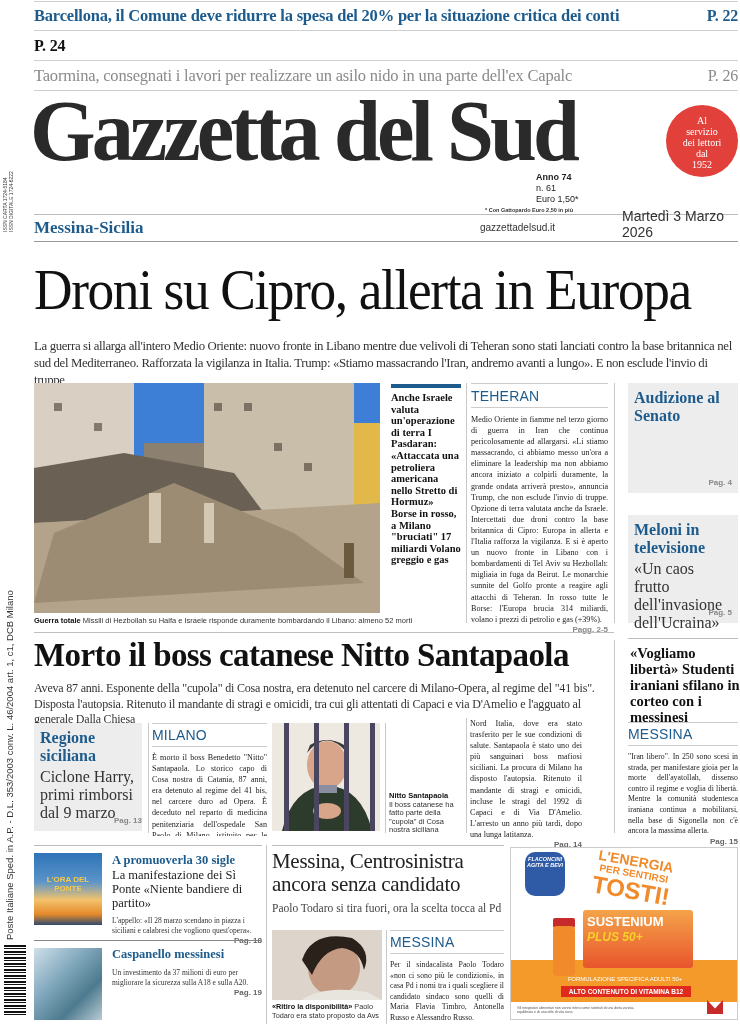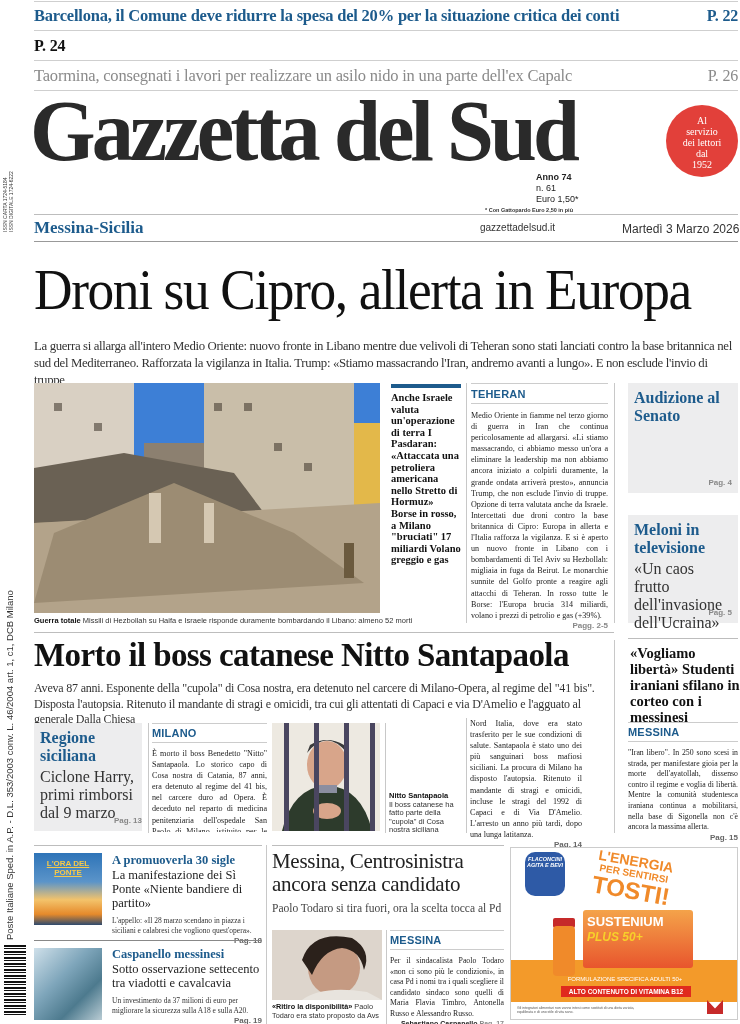--- a/index.html
+++ b/index.html
@@ -16,37 +16,37 @@
 
   
   .masthead { position: absolute; left: 30px; top: 88px; font-size: 86px; font-weight: bold; letter-spacing: -4px; color: #2a2a2a; font-family: "Liberation Serif", serif; line-height: 1; transform: scaleX(0.98); transform-origin: left; }
   .issue { position: absolute; left: 536px; top: 172px; font-size: 9px; line-height: 11px; font-family: "Liberation Sans", sans-serif; color: #222; }
   .issue b { font-weight: bold; }
   .gatto { position: absolute; left: 485px; top: 207px; font-size: 5.5px; font-family: "Liberation Sans", sans-serif; font-weight: bold; color: #333; }
   .badge { position: absolute; left: 666px; top: 105px; width: 72px; height: 72px; border-radius: 50%; background: #e2403a; color: #fff; font-size: 10px; text-align: center; line-height: 11px; padding-top: 10px; font-family: "Liberation Serif", serif; }
   .rule { position: absolute; height: 1px; background: #bdbdbd; }
   .edition { position: absolute; left: 34px; top: 218px; font-size: 17px; font-weight: bold; color: #1d5b8c; font-family: "Liberation Serif", serif; }
   .site { position: absolute; left: 480px; top: 222px; font-size: 10px; font-family: "Liberation Sans", sans-serif; color: #333; }
-  .date { position: absolute; left: 622px; top: 222px; font-size: 12px; font-family: "Liberation Sans", sans-serif; color: #333; }
+  .date { position: absolute; left: 622px; top: 208px; font-size: 14px; font-family: "Liberation Sans", sans-serif; color: #333; }
 
   
   .vtext { position: absolute; font-family: "Liberation Sans", sans-serif; color: #333; transform: rotate(-90deg); transform-origin: left top; white-space: nowrap; }
   .barcode { position: absolute; left: 4px; top: 945px; width: 22px; height: 72px; background: repeating-linear-gradient(180deg, #111 0 2px, #fff 2px 3px, #111 3px 4px, #fff 4px 6px); }
 
   
   .h1 { position: absolute; left: 34px; top: 258px; font-size: 58px; line-height: 64px; color: #111; letter-spacing: -1.5px; font-family: "Liberation Serif", serif; transform: scaleX(0.92); transform-origin: left; white-space: nowrap; }
   .lede { position: absolute; left: 34px; top: 338px; width: 706px; font-size: 12.8px; line-height: 17px; color: #333; font-family: "Liberation Serif", serif; letter-spacing: -0.35px; }
 
   .photo-war { position: absolute; left: 34px; top: 383px; width: 346px; height: 230px; background: linear-gradient(180deg, #5b8fd1 0%, #7ba7d9 20%, #c9b89a 35%, #a89878 55%, #8d7e68 75%, #b5a58c 100%); overflow: hidden; }
   .caption { position: absolute; left: 34px; top: 616px; font-size: 7.5px; font-family: "Liberation Sans", sans-serif; color: #333; white-space: nowrap; }
   .caption b { font-weight: bold; color: #111; }
 
   .side-bold { position: absolute; left: 391px; top: 384px; width: 70px; border-top: 4px solid #1d5b8c; padding-top: 4px; font-size: 10.5px; line-height: 11.6px; font-weight: bold; color: #111; font-family: "Liberation Serif", serif; }
   .vline { position: absolute; width: 1px; background: #c8c8c8; }
-  .col-label { font-family: "Liberation Sans", sans-serif; font-weight: bold; color: #1d5b8c; font-size: 11px; letter-spacing: 0.2px; }
+  .col-label { font-family: "Liberation Sans", sans-serif; font-weight: normal; color: #1d5b8c; font-size: 14px; letter-spacing: 0.2px; }
   .col-body { font-size: 8.1px; line-height: 11.1px; color: #222; text-align: justify; font-family: "Liberation Serif", serif; }
   .pag { font-family: "Liberation Sans", sans-serif; font-weight: bold; font-size: 8px; color: #888; text-align: right; }
 
   .gray-box { position: absolute; background: #ededee; padding: 6px; }
   .gray-box .kicker { font-size: 16px; font-weight: bold; color: #1d5b8c; font-family: "Liberation Serif", serif; }
   .gray-box .title { font-size: 16px; line-height: 18px; color: #333; font-family: "Liberation Serif", serif; margin-top: 3px; }
 
   .h2 { position: absolute; left: 34px; top: 637px; font-size: 33px; font-weight: bold; color: #111; font-family: "Liberation Serif", serif; letter-spacing: -0.6px; white-space: nowrap; }
   .lede2 { position: absolute; left: 34px; top: 681px; width: 580px; font-size: 12px; line-height: 15.5px; color: #333; font-family: "Liberation Serif", serif; letter-spacing: -0.2px; }
 
@@ -217,33 +217,32 @@
 <div class="rule" style="left:628px; top:638px; width:110px;"></div>
 <div class="h3-right">«Vogliamo libertà» Studenti iraniani sfilano in corteo con i messinesi</div>
 <div class="abs" style="left:628px; top:722px; width:110px;">
   <div class="col-label" style="border-top:1px solid #ccc; padding-top:3px; padding-bottom:3px; border-bottom:1px solid #ccc;">MESSINA</div>
   <div class="col-body" style="margin-top:6px; font-size:7.8px; line-height:10.6px;">"Iran libero". In 250 sono scesi in strada, per manifestare gioia per la morte dell'ayatollah, dissenso contro il regime e voglia di libertà. Mentre la comunità studentesca iraniana continua a mobilitarsi, nella base di Sigonella non c'è ancora la massima allerta.</div>
   <div class="pag" style="color:#666;">Pag. 15</div>
 </div>
 
 <div class="rule" style="left:34px; top:845px; width:228px;"></div>
 <div class="promo-img1">
-  <div class="sans" style="color:#f7c948; font-size:8px; font-weight:bold; text-align:center; padding-top:6px; line-height:9px;text-decoration:underline;">L'ORA DEL PONTE</div>
+  <div class="sans" style="color:#f7c948; font-size:8px; font-weight:bold; text-align:center; padding-top:22px; line-height:9px;">L'ORA DEL PONTE</div>
 </div>
 <div class="abs" style="left:112px; top:853px; width:150px;">
   <div class="promo-kicker">A promuoverla 30 sigle</div>
   <div class="promo-title">La manifestazione dei Sì Ponte «Niente bandiere di partito»</div>
   <div class="promo-body">L'appello: «Il 28 marzo scendano in piazza i siciliani e calabresi che vogliono quest'opera».</div>
   <div class="pag" style="color:#666;">Pag. 18</div>
 </div>
 <div class="rule" style="left:34px; top:940px; width:228px; background:#888;"></div>
 <div class="promo-img2"></div>
 <div class="abs" style="left:112px; top:947px; width:150px;">
   <div class="promo-kicker">Caspanello messinesi</div>
-  <div class="promo-title">Sotto osservazione settecento tra viadotti e cavalcavia</div>
   <div class="promo-body">Un investimento da 37 milioni di euro per migliorare la sicurezza sulla A18 e sulla A20.</div>
   <div class="pag" style="color:#666;">Pag. 19</div>
 </div>
 <div class="vline" style="left:266px; top:845px; height:179px;"></div>
 
 <div class="rule" style="left:272px; top:845px; width:232px;"></div>
 <div class="h4">Messina, Centrosinistra ancora senza candidato</div>
 <div class="sub4">Paolo Todaro si tira fuori, ora la scelta tocca al Pd</div>
 <div class="todaro-photo">
   <svg width="110" height="70" viewBox="0 0 110 70">

